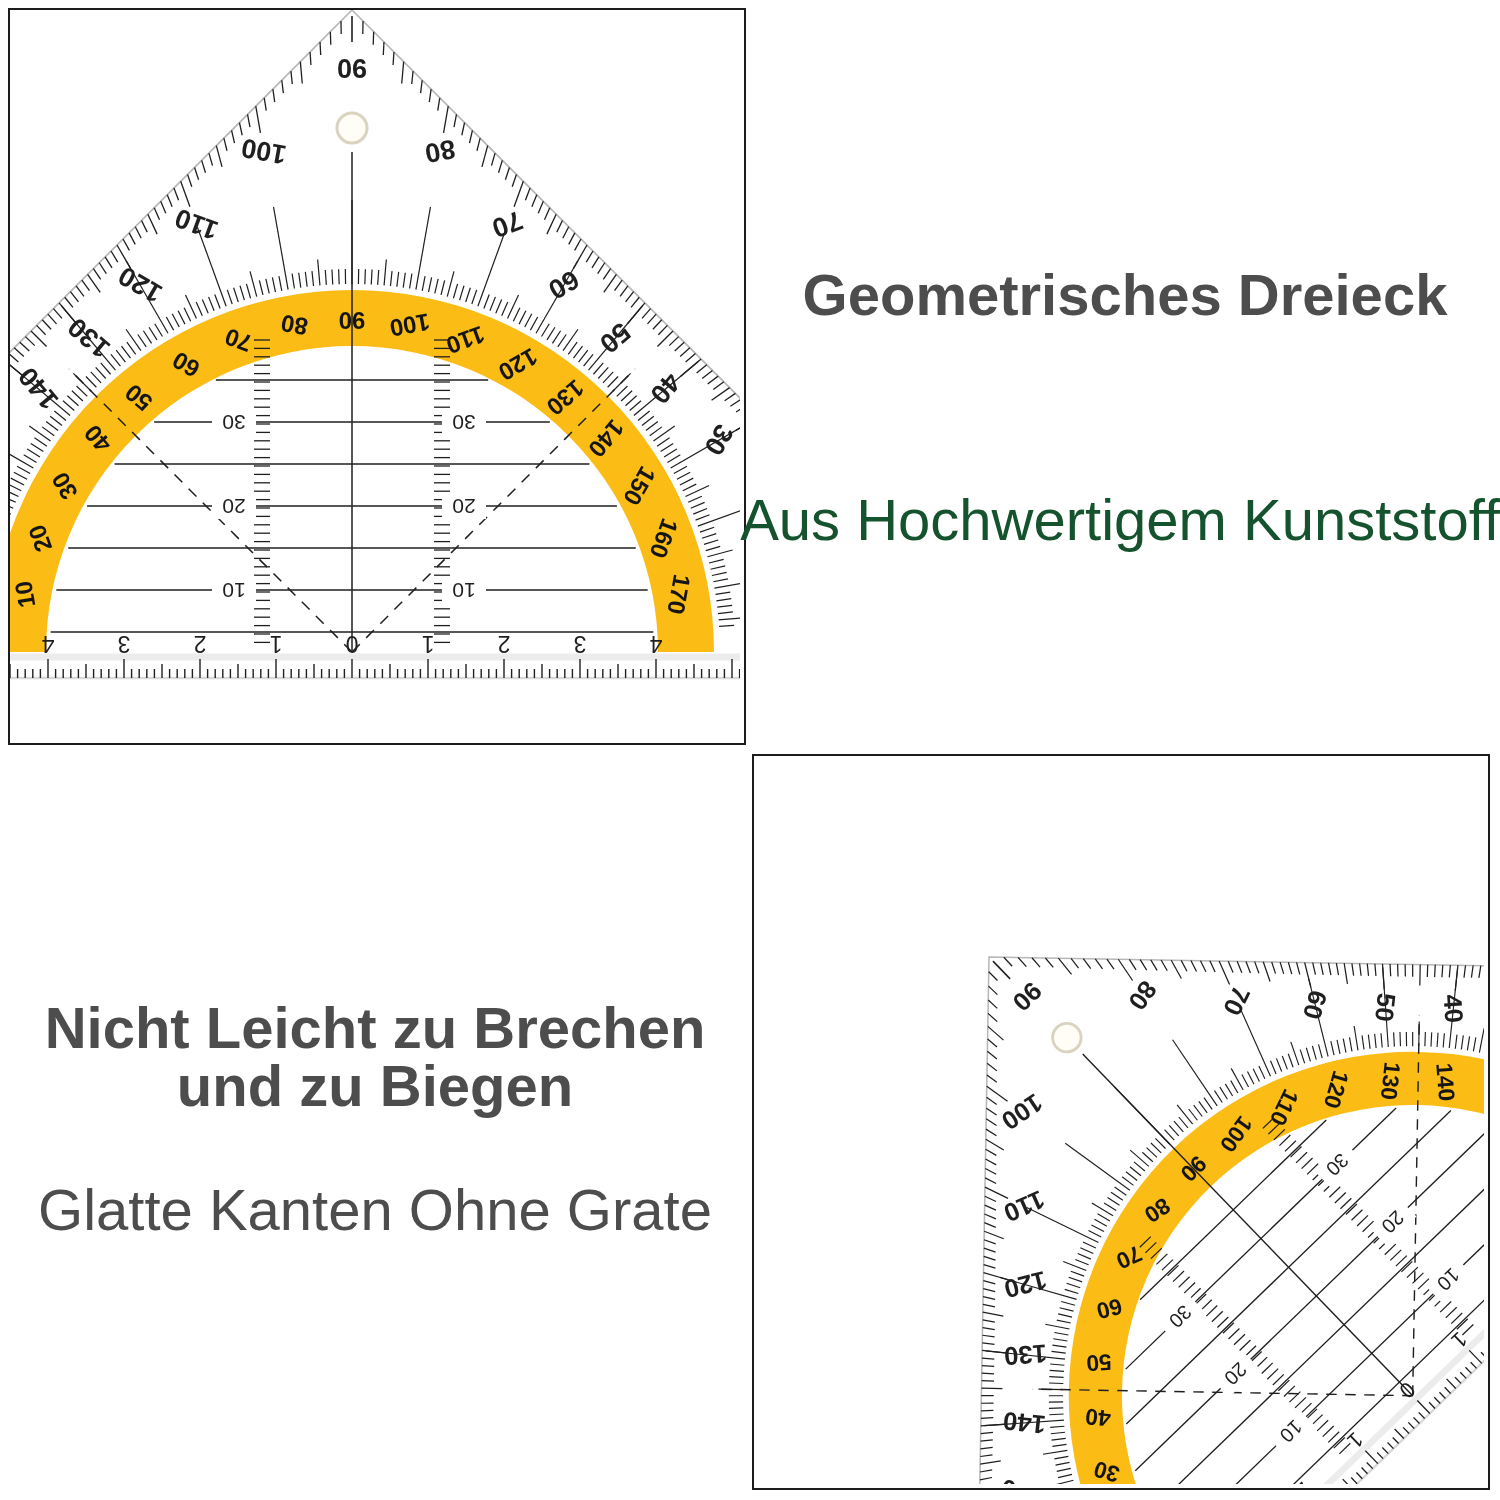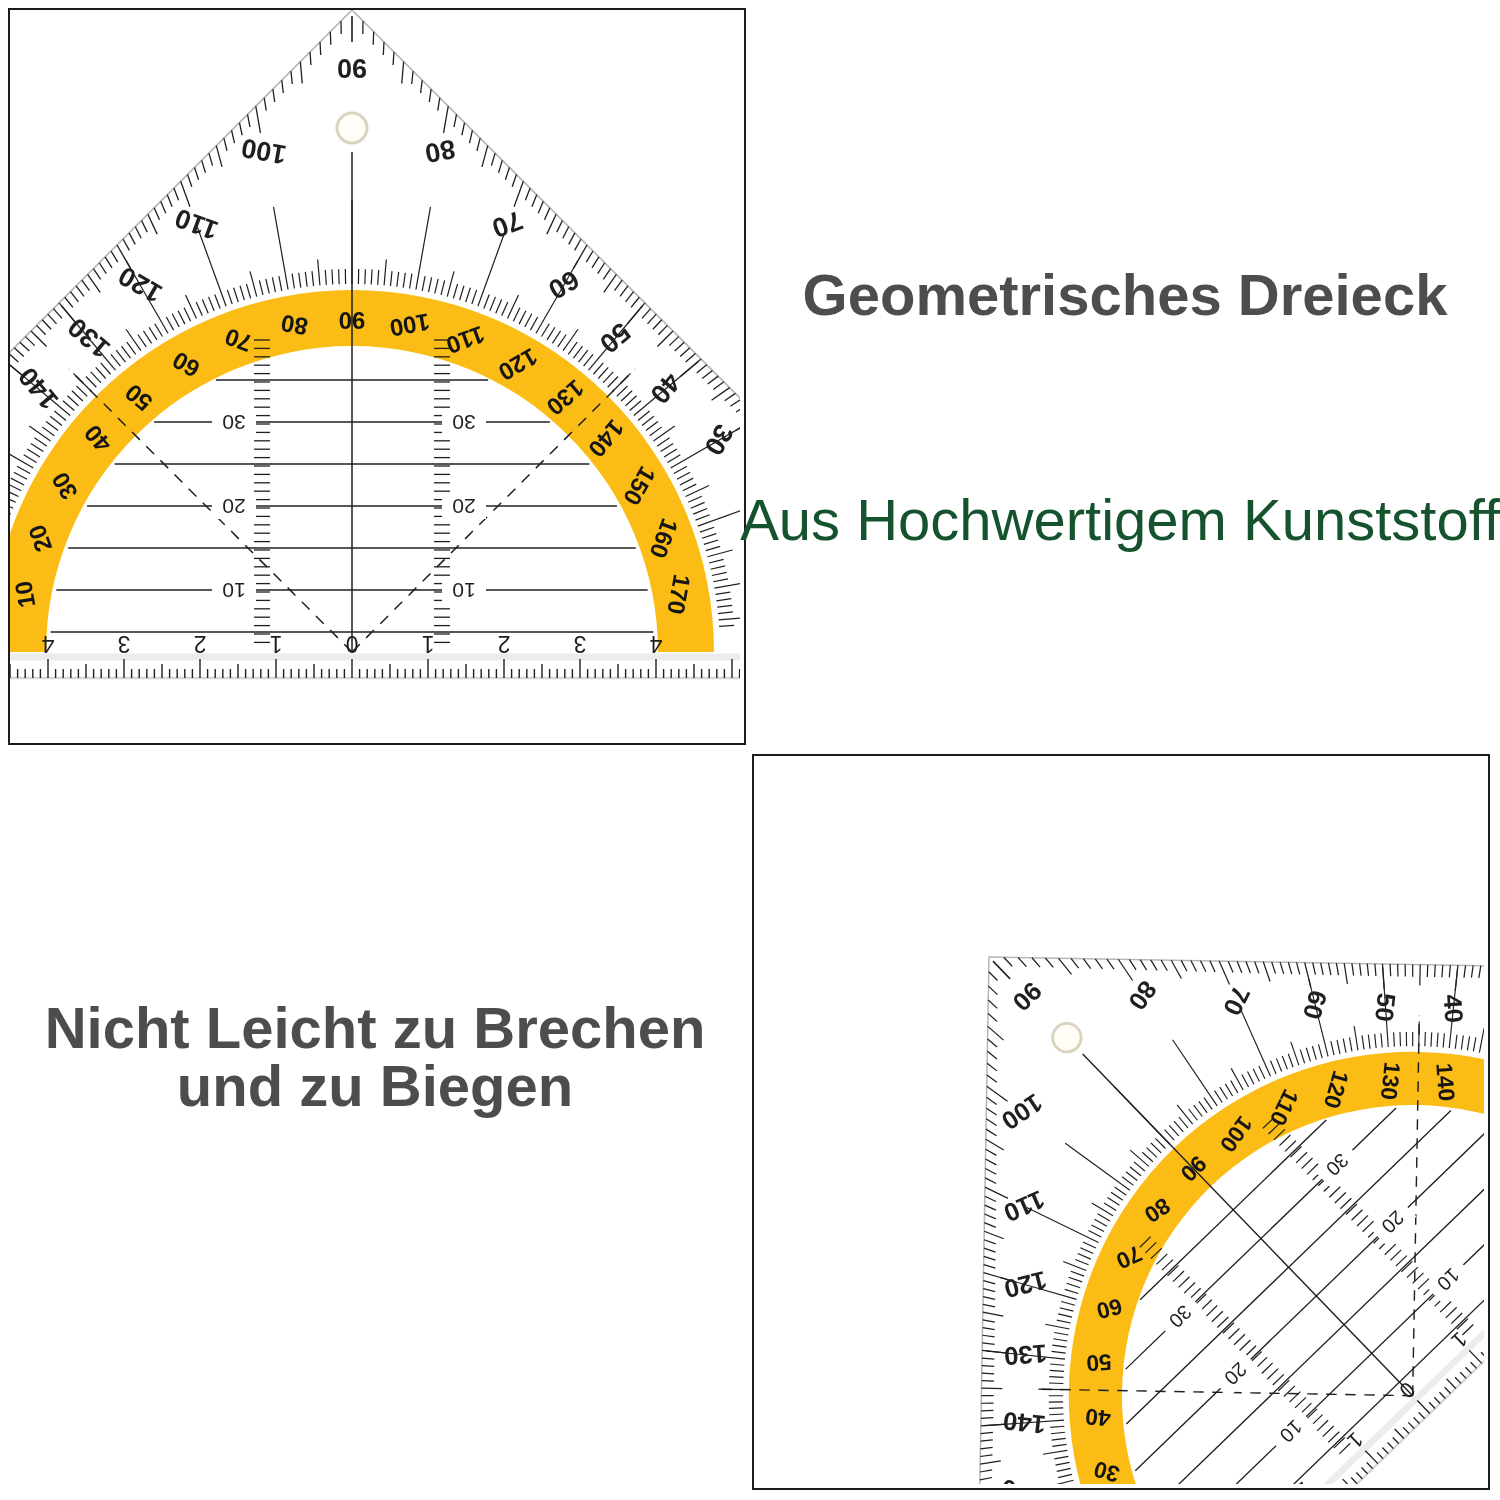--- a/index.html
+++ b/index.html
@@ -586,20 +586,21 @@
     </svg>
   </div>
 
   <div class="caption cap-bold" id="cap-tr-h" style="color: rgb(77, 77, 77);">Geometrisches Dreieck</div>
   <div class="caption" id="cap-tr-s" style="color: #14532d;">Aus Hochwertigem Kunststoff</div>
 
   <div class="caption cap-bold" id="cap-bl-h" style="color: rgb(77, 77, 77);">
     <div>Nicht Leicht zu Brechen</div>
     <div>und zu Biegen</div>
   </div>
+  <div class="caption" id="cap-bl-s" style="color: rgb(77, 77, 77);">Glatte Kanten Ohne Grate</div>
 
   <div class="photo-box" id="box-br">
     <svg width="730" height="728">
       <g id="ruler-g2" transform="translate(235,201) rotate(-44) scale(0.95)">
           <path d="M -700 700 L 0 0 L 700 700" fill="none" stroke="#b7b7b7" stroke-width="1.6"></path>
           <line x1="-430" y1="668" x2="430" y2="668" stroke="#d8d8d8" stroke-width="2.5"></line>
           <line x1="-420" y1="647" x2="420" y2="647" stroke="#ececec" stroke-width="7"></line>
           <path d="M -362 642 A 362 362 0 0 1 362 642 L 306 642 A 306 306 0 0 0 -306 642 Z" fill="#FBBC15"></path>
           <line x1="367.1035704956153" y1="616.3296176621619" x2="382.0670312495127" y2="615.283270556" stroke="#1f1f1f" stroke-width="1.2"></line>
           <line x1="366.59964889776234" y1="609.9266866688617" x2="392.50071104814776" y2="607.6606373574227" stroke="#1f1f1f" stroke-width="1.2"></line>

